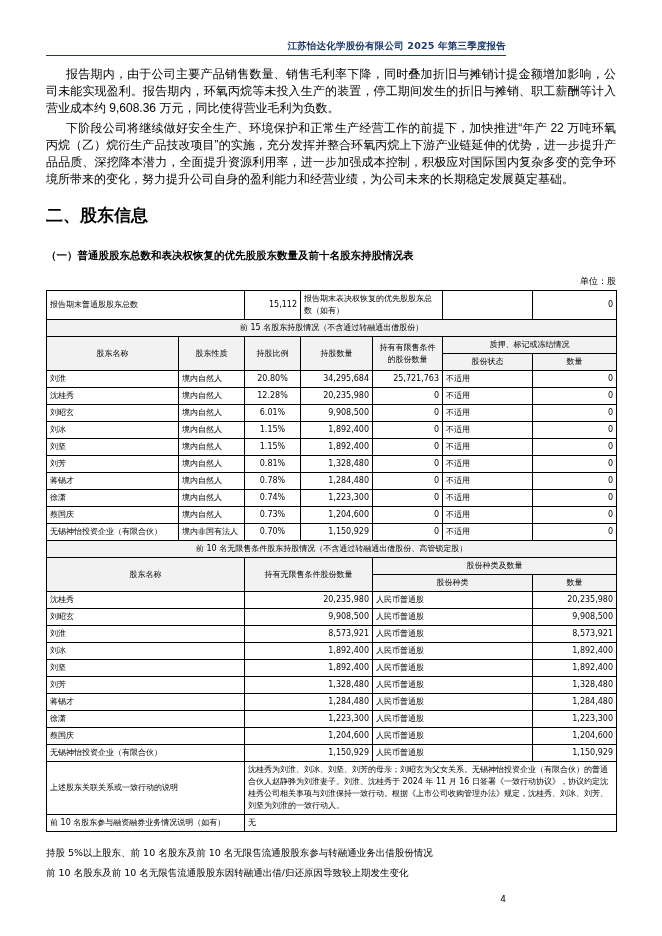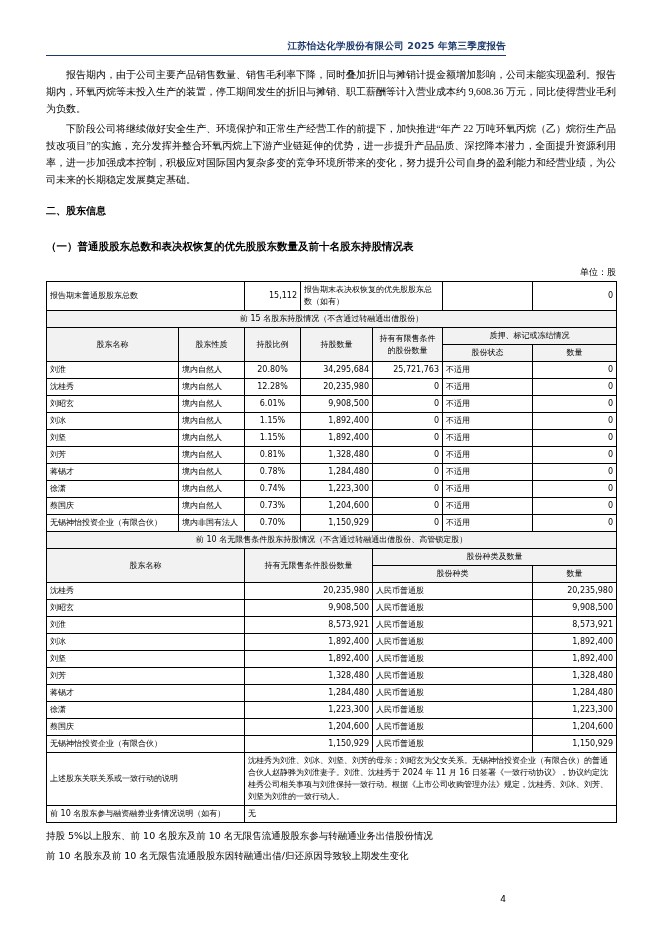--- a/index.html
+++ b/index.html
@@ -32,29 +32,29 @@
     top:55px;left:46px;right:46px;
     border-bottom:1px solid #1b3a6b;
     height:0;
   }
   .content{
     position:absolute;
     top:66px;left:46px;width:570px;
   }
   p.para{
     margin:0 0 3px 0;
-    font-size:10px;
+    font-size:12px;
     line-height:17px;
     text-align:justify;
     text-indent:20px;
-    font-family:Liberation Serif, serif;
+    font-family:Liberation Sans, sans-serif;
   }
   h2.sec{
     margin:16px 0 22px 0;
-    font-size:10px;
+    font-size:17px;
     font-weight:bold;
     font-family:"DejaVu Sans", sans-serif;
   }
   h3.subsec{
     margin:12px 0 8px 0;
     font-size:10.5px;
     font-weight:bold;
     font-family:"DejaVu Sans", sans-serif;
   }
   .unit{
@@ -77,21 +77,21 @@
     line-height:12px;
     vertical-align:middle;
     word-wrap:break-word;
   }
   td.ctr{text-align:center;}
   td.rgt{text-align:right;}
   td.lft{text-align:left;}
   td.hdr{text-align:center;font-weight:normal;background:#f2f2f2;}
   td.band{text-align:center;background:#f2f2f2;}
   .notes{
-    margin-top:4px;
+    margin-top:12px;
     font-size:9.5px;
     font-family:"DejaVu Sans", sans-serif;
     line-height:17px;
   }
   .notes p{margin:0 0 3px 0;}
   .chk{font-family:"DejaVu Sans", sans-serif;}
   .pagenum{
     position:absolute;
     right:46px;bottom:32px;
     font-size:9px;

